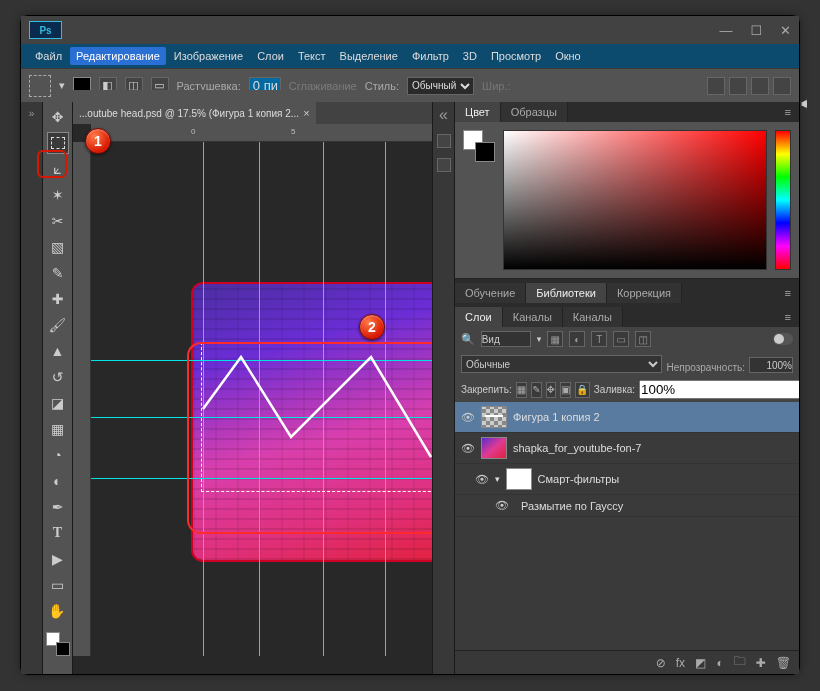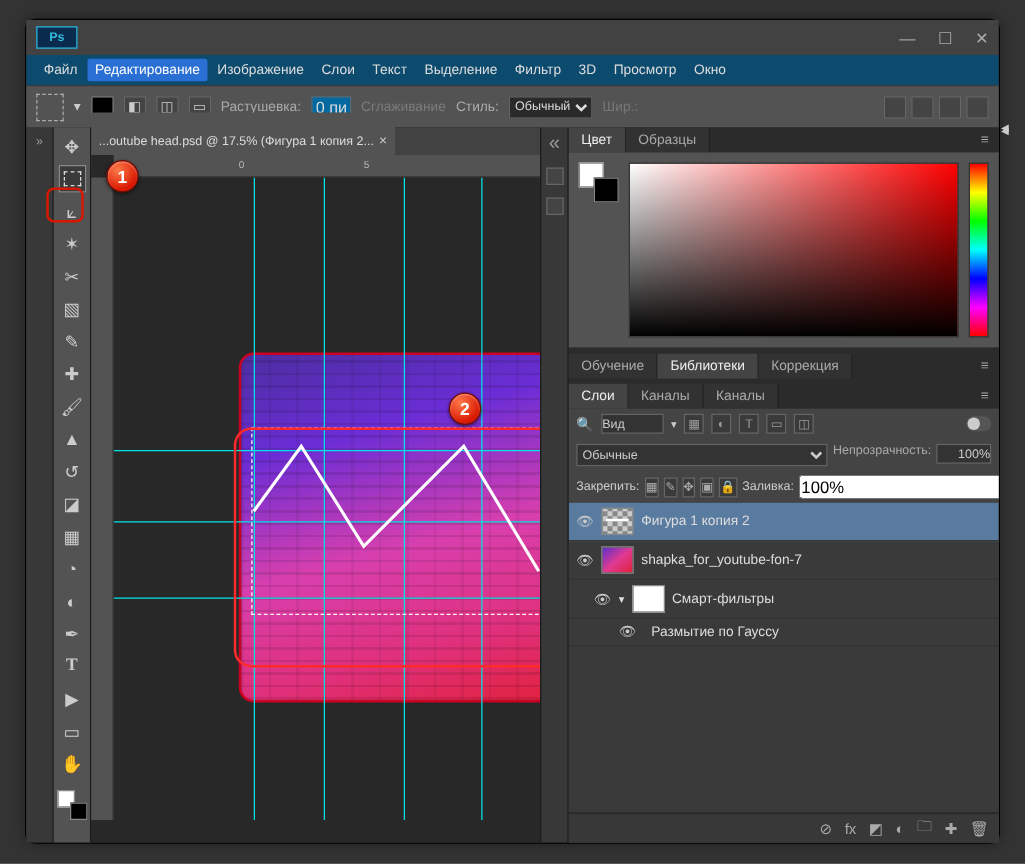--- a/index.html
+++ b/index.html
@@ -62,21 +62,21 @@
 .fgbg .f { position:absolute; top:0; left:0; width:20px; height:20px; background:#fff; border:1px solid #888;}
 .fgbg .b { position:absolute; bottom:0; right:0; width:20px; height:20px; background:#000; border:1px solid #888;}
 .picker { flex:1; height:140px; position:relative; background:linear-gradient(to bottom,rgba(0,0,0,0),#000),linear-gradient(to right,#fff,#f00); border:1px solid #333;}
 .hue { width:16px; height:140px; background:linear-gradient(to bottom,#f00,#ff0,#0f0,#0ff,#00f,#f0f,#f00); border:1px solid #333;}
 .mid-tabs{ display:flex; background:#2b2b2b; height:24px; align-items:flex-end; }
 .layers-header { display:flex; background:#2b2b2b; height:24px; align-items:flex-end;}
 .layers-body{ flex:1; background:#444; display:flex; flex-direction:column; overflow:hidden; }
 .search-row{ display:flex; align-items:center; padding:4px 6px; gap:6px; background:#444; }
 .search-row input{ width:50px; background:#333; border:1px solid #666; color:#ccc; font-size:10px; height:16px; }
 .search-row .ic{ width:16px;height:16px;border:1px solid #666;background:#3a3a3a; display:flex;align-items:center;justify-content:center;font-size:10px;color:#999;}
-.blend-row{ display:flex; align-items:flex-start; padding:4px 6px; gap:4px; background:#444;}
+.blend-row{ display:flex; align-items:flex-end; padding:4px 6px; gap:4px; background:#444;}
 .blend-row select{ flex:1; background:#333; border:1px solid #666; color:#ccc; font-size:10px; height:18px;}
 .blend-row span{ font-size:10px; color:#aaa;}
 .blend-row input{ width:44px; background:#333; border:1px solid #666; color:#ccc; font-size:10px; height:16px; text-align:right;}
 .lock-row{ display:flex; align-items:center; padding:3px 6px; gap:4px; background:#444; font-size:10px;}
 .lock-row .ic{ width:16px;height:16px;border:1px solid #666;background:#3a3a3a; display:flex;align-items:center;justify-content:center;font-size:10px;color:#aaa;}
 .layerlist { flex:1; overflow:auto; background:#3a3a3a; }
 .layer { display:flex; align-items:center; padding:4px 6px; gap:6px; border-bottom:1px solid #333; font-size:11px; color:#ddd; cursor:pointer;}
 .layer.sel { background:#5a7ba0; }
 .layer.d1 { padding-left:20px; }
 .layer.d2 { padding-left:40px; }

